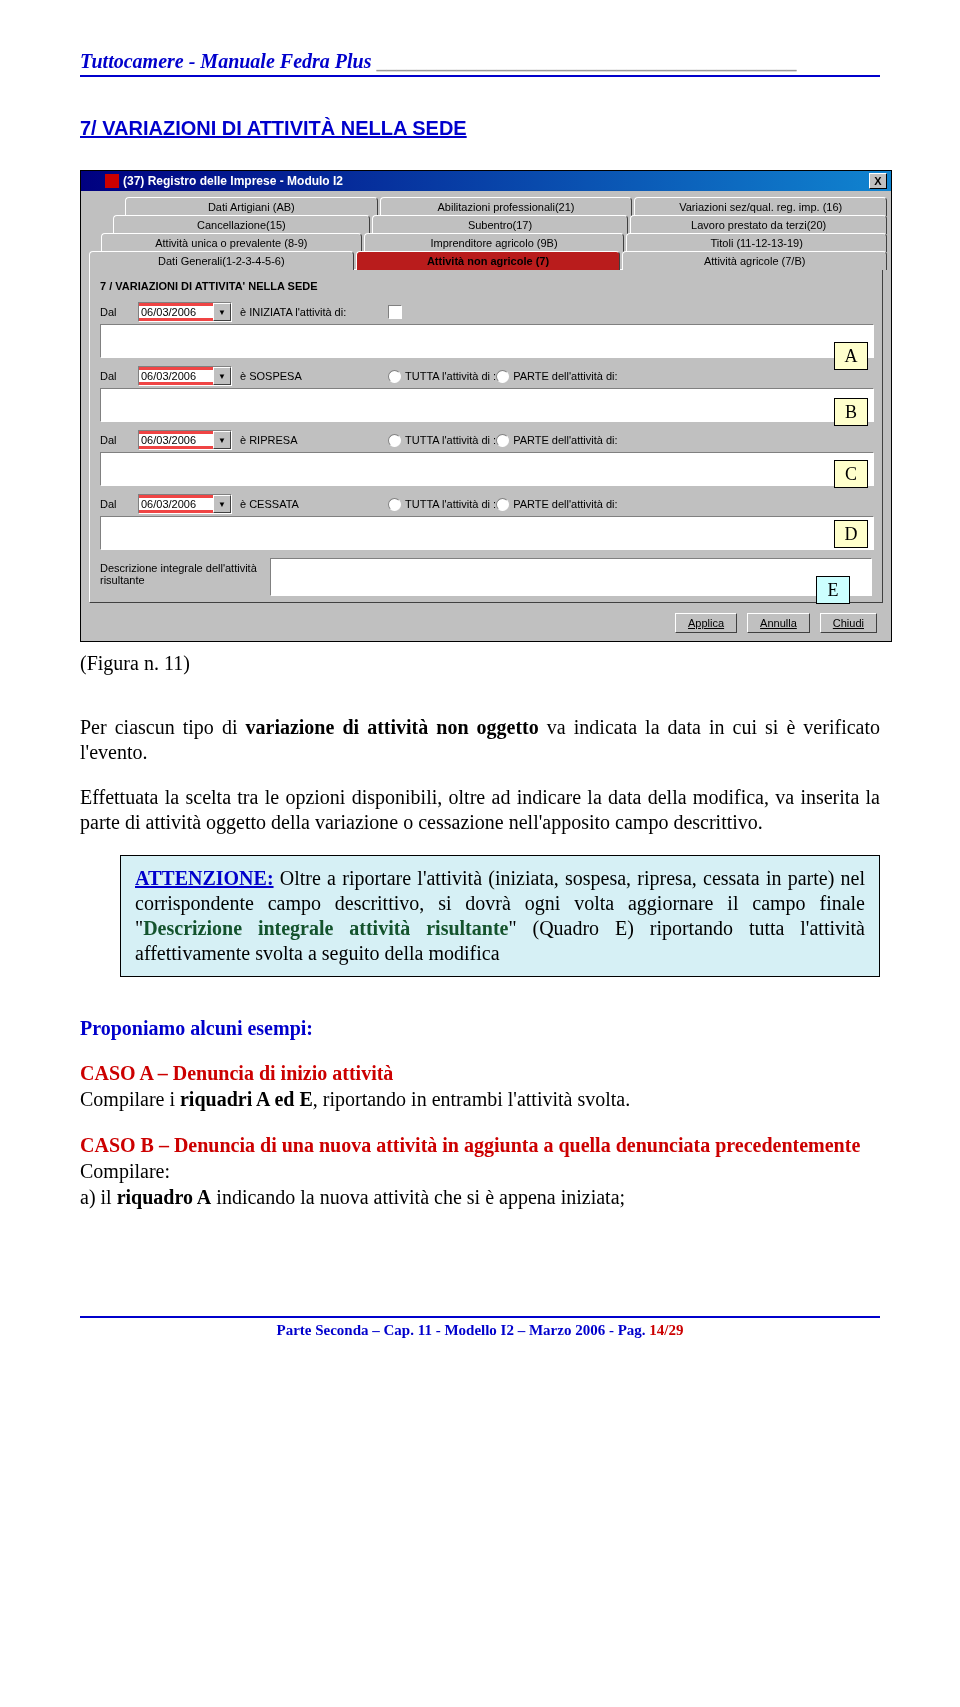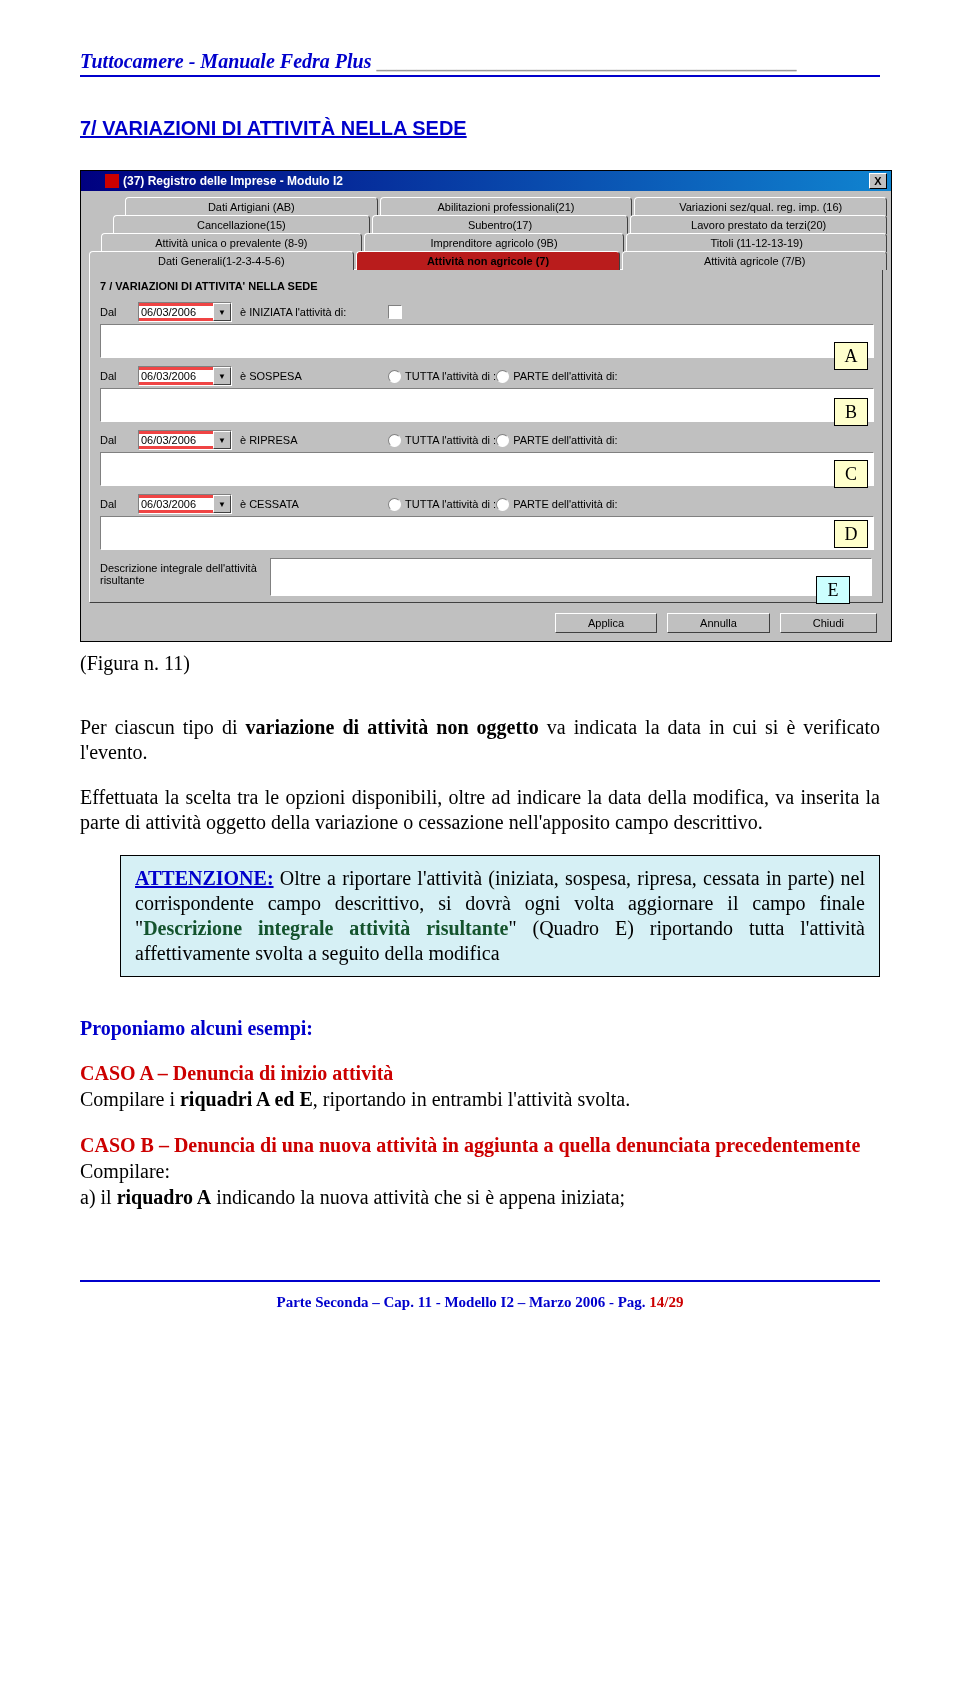--- a/index.html
+++ b/index.html
@@ -169,22 +169,23 @@
     border-right-color:#fff; border-bottom-color:#fff;
   }
   .btn-row {
     display:flex; justify-content:flex-end; gap:10px;
     padding: 4px 10px 8px 10px;
   }
   .win-btn {
     background:#c0c0c0;
     border:1px solid #fff;
     border-right-color:#404040; border-bottom-color:#404040;
-    padding:3px 32px;
+    padding:3px 12px;
     font-size:11px;
+    text-decoration: underline;
   }
   
   .callout {
     position:absolute;
     width:32px; height:26px;
     background:#ffffcc;
     border:1px solid #000;
     display:flex; align-items:center; justify-content:center;
     font-family:'Times New Roman', serif;
     font-size:18px;
@@ -233,28 +234,28 @@
     font-family:'Book Antiqua', Georgia, serif;
     font-size:20px;
     line-height:1.3;
     margin-bottom:20px;
   }
   .case .case-title {
     color:#cc0000;
     font-weight:bold;
   }
   .footer {
-    margin-top: 70px;
+    margin-top: 106px;
     border-top: 2px solid #0000cc;
     text-align:center;
     font-family:'Book Antiqua', Georgia, serif;
     color:#0000cc;
     font-weight:bold;
     font-size:15px;
-    padding-top:12px;
+    padding-top:4px;
   }
   .footer .pg { color:#cc0000; }
 </style>
 </head>
 <body>
 
 <div class="page">
 
   <div class="header">
     <span>Tuttocamere - Manuale Fedra Plus</span>

